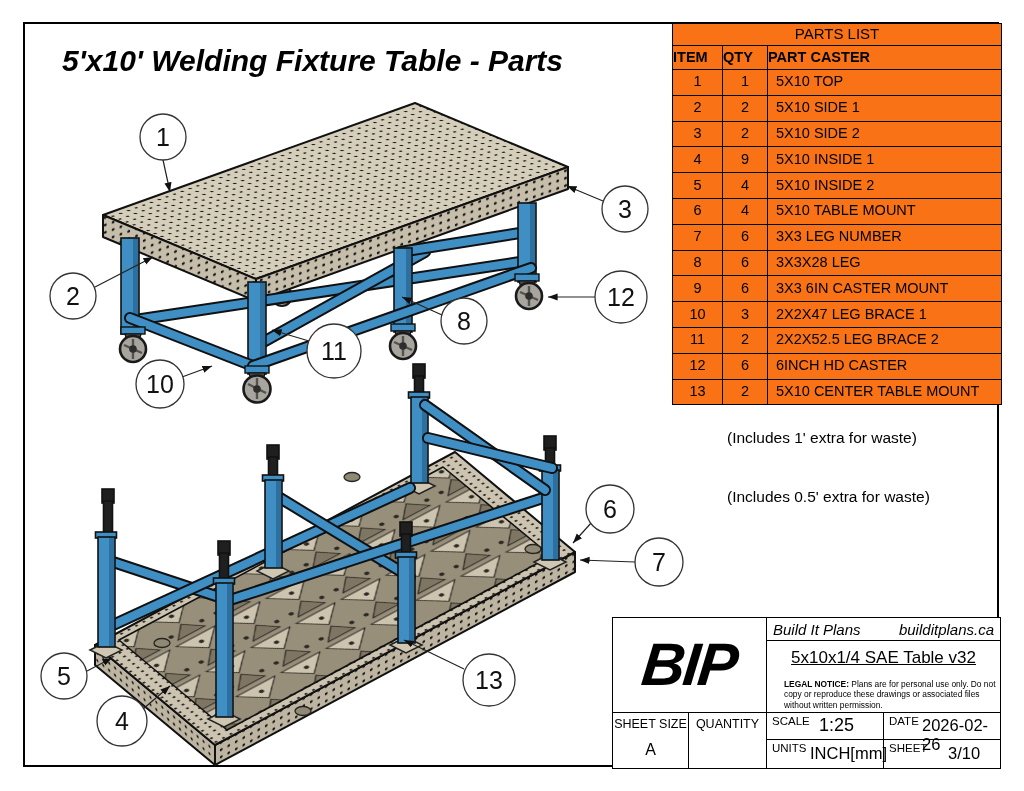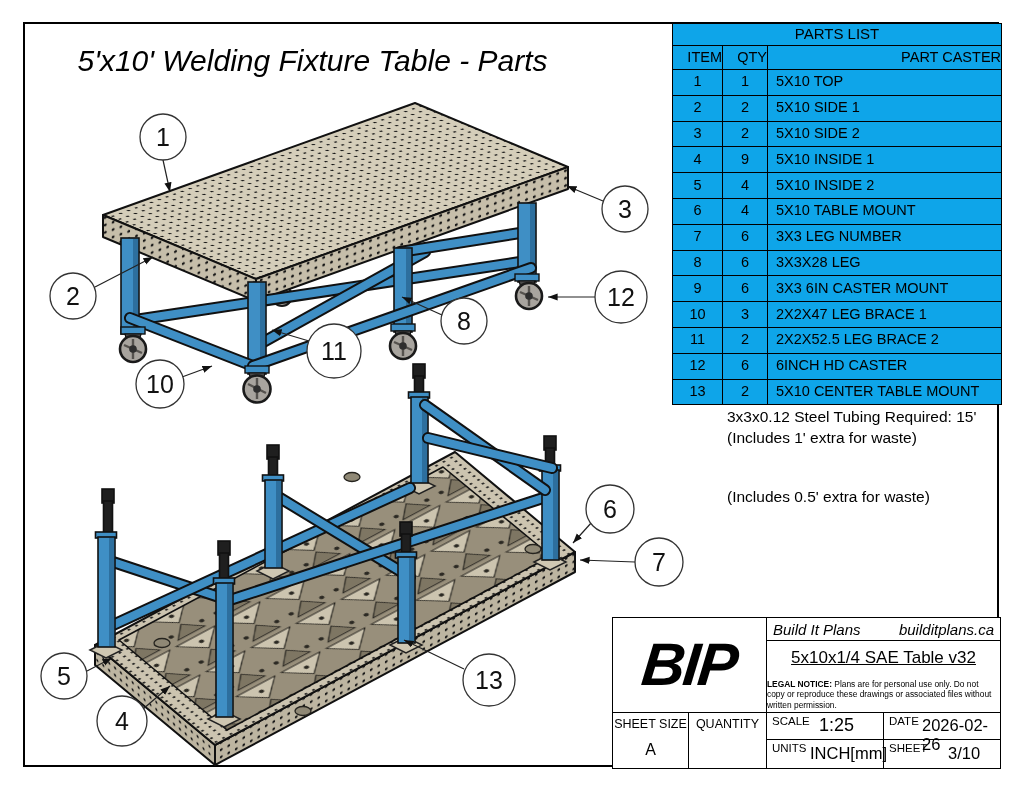--- a/index.html
+++ b/index.html
@@ -1,44 +1,44 @@
 <!DOCTYPE html>
 <html><head>
 <meta charset="utf-8">
 <style>
   html,body{margin:0;padding:0;background:#fff;}
   .sheet{position:relative;width:1024px;height:791px;background:#fff;overflow:hidden;
          font-family:"Liberation Sans",sans-serif;color:#000;}
   .frame{position:absolute;left:23px;top:22px;width:976px;height:745px;border:2px solid #000;box-sizing:border-box;}
   .main-title{position:absolute;left:40px;top:44px;width:545px;text-align:center;
-    font-style:italic;font-size:30px;font-weight:400;white-space:nowrap;}
+    font-style:italic;font-size:30px;font-weight:700;white-space:nowrap;}
   
   table.parts{position:absolute;left:672px;top:23px;width:329px;border-collapse:collapse;
-    font-size:14.5px;table-layout:fixed;background:#0ea5e9;}
+    font-size:14.5px;table-layout:fixed;background:#f97316;}
   .parts th,.parts td{border:1.4px solid #000;padding:0;line-height:1.1;}
   .parts .t-title{height:21px;font-size:15px;font-weight:400;text-align:center;}
-  .parts th{height:23px;font-weight:400;text-align:right;}
+  .parts th{height:23px;font-weight:700;text-align:left;}
   .parts td{height:24.8px;text-align:center;}
   .parts td.td-part{text-align:left;padding-left:8px;}
   .col-item{width:50px;} .col-qty{width:45px;} .col-part{width:234px;}
   
   .notes{position:absolute;left:727px;top:406px;width:280px;font-size:15.5px;line-height:21px;}
   .note{margin:0 0 17px 0;}
   
   .tblock{position:absolute;left:612px;top:617px;width:389px;height:152px;
     border:1.8px solid #000;box-sizing:border-box;background:#fff;}
   .cell{position:absolute;box-sizing:border-box;}
   .b-r{border-right:1.5px solid #000;} .b-b{border-bottom:1.5px solid #000;}
   .bip{font-size:60px;font-weight:bold;font-style:italic;letter-spacing:-2px;
     transform:skewX(-6deg);line-height:1;}
   .bip-cell{display:flex;align-items:center;justify-content:center;}
   .hdr-cell{display:flex;align-items:center;justify-content:space-between;padding:0 6px;
     font-style:italic;font-size:15px;}
   .dwg-title{text-align:center;font-size:17px;margin-top:7px;}
-  .legal{position:absolute;left:0;right:3px;bottom:2px;font-size:8.4px;line-height:1.25;}
+  .legal{position:absolute;left:17px;right:3px;bottom:2px;font-size:8.4px;line-height:1.25;}
   .tb-label{position:absolute;top:2px;left:5px;font-size:11.5px;}
   .tb-label-c{position:absolute;top:4px;left:0;right:0;text-align:center;font-size:12.5px;}
   .tb-value-c{position:absolute;top:28px;left:0;right:0;text-align:center;font-size:16px;}
   .tb-value{position:absolute;font-size:16.5px;}
   svg text.balloon-num{font-family:"Liberation Sans",sans-serif;font-size:25px;fill:#111;}
 </style>
 </head>
 <body>
 
 <div class="sheet">
@@ -394,21 +394,21 @@
         </tr>
         <tr>
           <td class="td-item">13</td>
           <td class="td-qty">2</td>
           <td class="td-part">5X10 CENTER TABLE MOUNT</td>
         </tr>
       </tbody>
   </table>
 
   <div class="notes">
-    <p class="note"><span>3x3x0.12 Steel Tubing Required: 15'</span><br><span>(Includes 1' extra for waste)</span></p>
+    <p class="note"><br><span>(Includes 1' extra for waste)</span></p>
     <p class="note"><br><span>(Includes 0.5' extra for waste)</span></p>
   </div>
 
   <div class="tblock">
     <div class="cell bip-cell b-r b-b" style="left:0;top:0;width:154px;height:95px;">
       <span class="bip">BIP</span>
     </div>
     <div class="cell hdr-cell b-b" style="left:154px;top:0;width:233px;height:23px;">
       <span>Build It Plans</span>
       <span>builditplans.ca</span>

